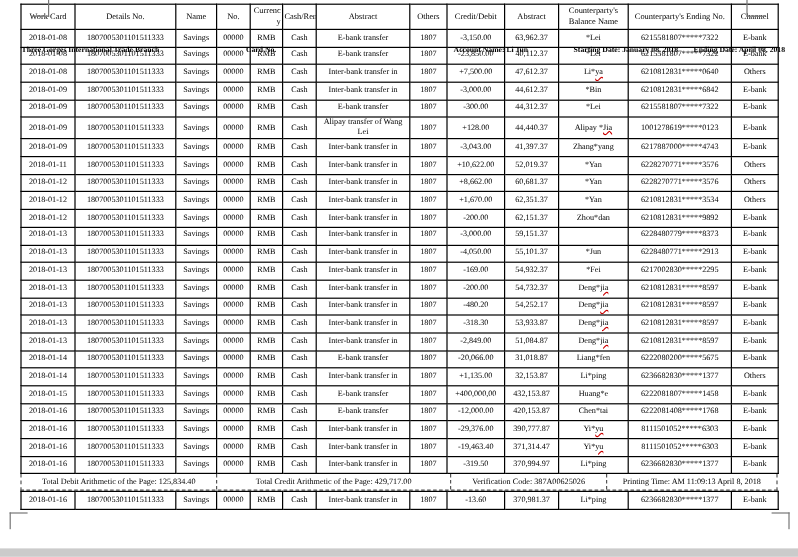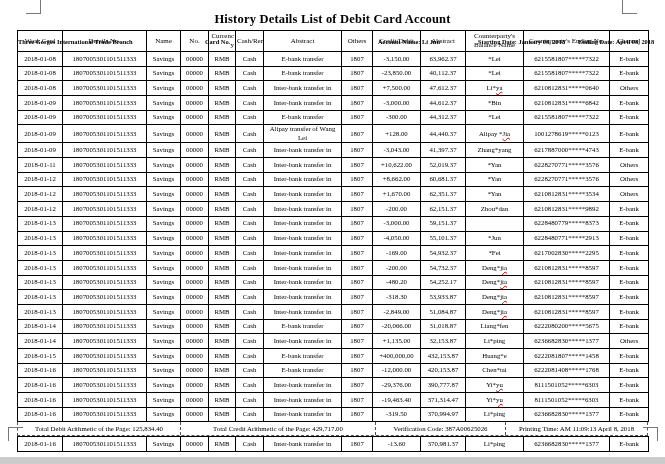--- a/index.html
+++ b/index.html
@@ -60,21 +60,20 @@
 </head>
 <body>
 
 <div class="sheet">
 
   <div class="crop tl"></div>
   <div class="crop tr"></div>
   <div class="crop bl"></div>
   <div class="crop br"></div>
 
-  <h1 class="title">History Details List of Debit Card Account</h1>
 
   <div class="info-line">
     <span class="inf-branch">Three Gorges International Trade Branch</span>
     <span class="inf-card">Card No.</span>
     <span class="inf-account">Account Name: Li Jun</span>
     <span class="inf-start">Starting Date: January 08, 2018</span>
     <span class="inf-end">Ending Date: April 08, 2018</span>
   </div>
 
   <table class="grid main-grid">

